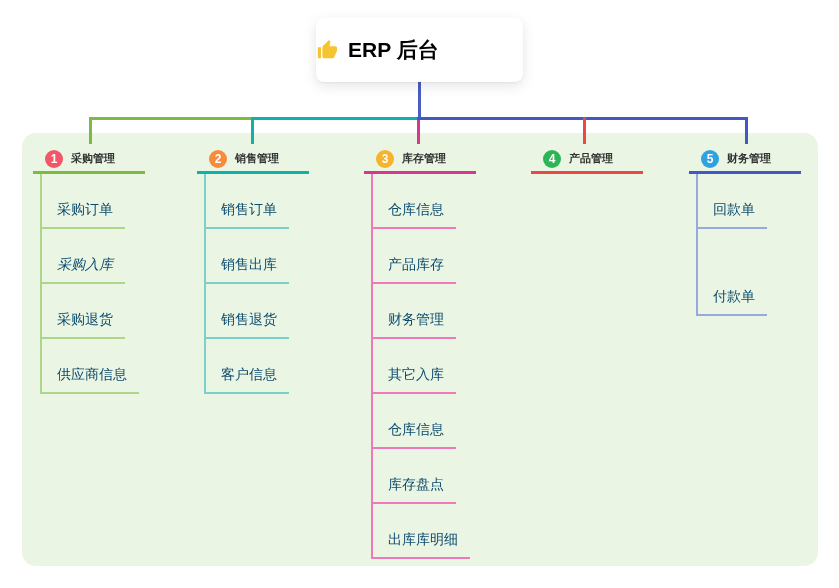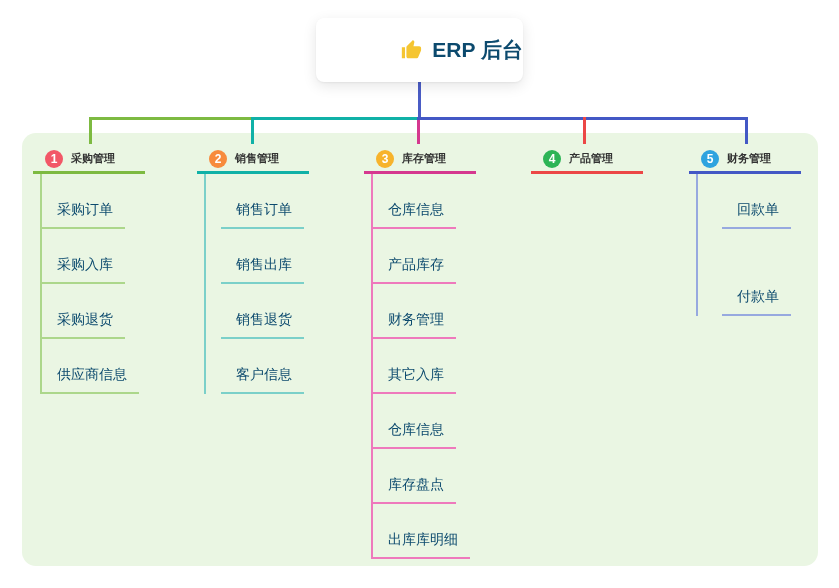--- a/index.html
+++ b/index.html
@@ -4,22 +4,22 @@
 <style>
   * { margin:0; padding:0; box-sizing:border-box; }
   html,body { width:839px; height:588px; background:#ffffff; overflow:hidden;
     font-family:"Liberation Sans","DejaVu Sans",sans-serif; }
   .stage { position:relative; width:839px; height:588px; background:#ffffff; }
 
   
   .root-card { position:absolute; left:316px; top:18px; width:207px; height:64px;
     background:#ffffff; border-radius:8px;
     box-shadow:0 1px 2px rgba(0,0,0,.05), 0 4px 14px rgba(0,0,0,.10);
-    display:flex; align-items:center; justify-content:flex-end; gap:10px;
-    font-size:21px; font-weight:600; color:#0c4a6e; z-index:3; }
+    display:flex; align-items:center; justify-content:flex-start; gap:10px;
+    font-size:21px; font-weight:600; color:#000000; z-index:3; }
 
   
   .line { position:absolute; z-index:1; }
   .h3 { height:3px; }
   .w3 { width:3px; }
 
   
   .panel { position:absolute; left:22px; top:133px; width:796px; height:433px;
     background:#eaf6e3; border-radius:14px; z-index:0; }
 
@@ -64,33 +64,33 @@
   <div class="panel" style="background-color: rgb(234, 246, 227);"></div>
 
   <div class="branch" style="left:33px;">
     <div class="branch-header">
       <span class="badge" style="background-color: rgb(242, 87, 103);">1</span>
       <span class="branch-title">采购管理</span>
     </div>
     <div class="branch-underline" style="background-color: rgb(125, 186, 65);"></div>
     <div class="children" style="border-left-color: rgb(172, 215, 139);">
       <div class="child" style="border-bottom-color: rgb(172, 215, 139);">采购订单</div>
-      <div class="child" style="border-bottom-color: rgb(172, 215, 139);">采购入库</div>
+      <div class="child" style="border-bottom-color: rgb(172, 215, 139); font-style: italic;">采购入库</div>
       <div class="child" style="border-bottom-color: rgb(172, 215, 139);">采购退货</div>
       <div class="child" style="border-bottom-color: rgb(172, 215, 139);">供应商信息</div>
     </div>
   </div>
 
   <div class="branch" style="left:197px;">
     <div class="branch-header">
       <span class="badge" style="background-color: rgb(247, 139, 61);">2</span>
       <span class="branch-title">销售管理</span>
     </div>
     <div class="branch-underline" style="background-color: rgb(16, 177, 167);"></div>
-    <div class="children" style="border-left-color: rgb(123, 208, 201); padding-left: 15px;">
+    <div class="children" style="border-left-color: rgb(123, 208, 201);">
       <div class="child" style="border-bottom-color: rgb(123, 208, 201);">销售订单</div>
       <div class="child" style="border-bottom-color: rgb(123, 208, 201);">销售出库</div>
       <div class="child" style="border-bottom-color: rgb(123, 208, 201);">销售退货</div>
       <div class="child" style="border-bottom-color: rgb(123, 208, 201);">客户信息</div>
     </div>
   </div>
 
   <div class="branch" style="left:364px;">
     <div class="branch-header">
       <span class="badge" style="background-color: rgb(247, 179, 43);">3</span>
@@ -115,19 +115,19 @@
     </div>
     <div class="branch-underline" style="background-color: rgb(236, 71, 70);"></div>
   </div>
 
   <div class="branch" style="left:689px;">
     <div class="branch-header">
       <span class="badge" style="background-color: rgb(46, 163, 223);">5</span>
       <span class="branch-title">财务管理</span>
     </div>
     <div class="branch-underline" style="background-color: rgb(67, 88, 197);"></div>
-    <div class="children" style="border-left-color: rgb(151, 169, 223); padding-left: 24px;">
+    <div class="children" style="border-left-color: rgb(151, 169, 223);">
       <div class="child" style="border-bottom-color: rgb(151, 169, 223);">回款单</div>
       <div class="child" style="border-bottom-color: rgb(151, 169, 223); margin-top: 32px;">付款单</div>
     </div>
   </div>
 
 </div>
 
 </body></html>

